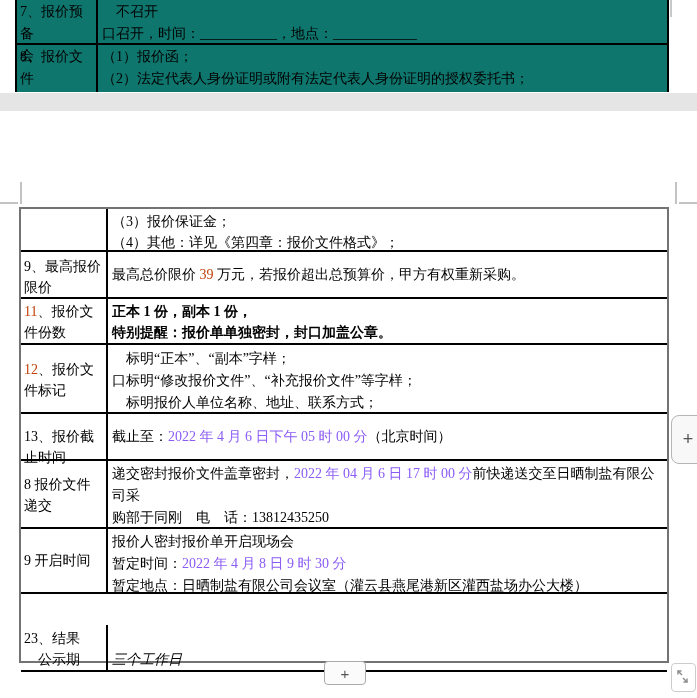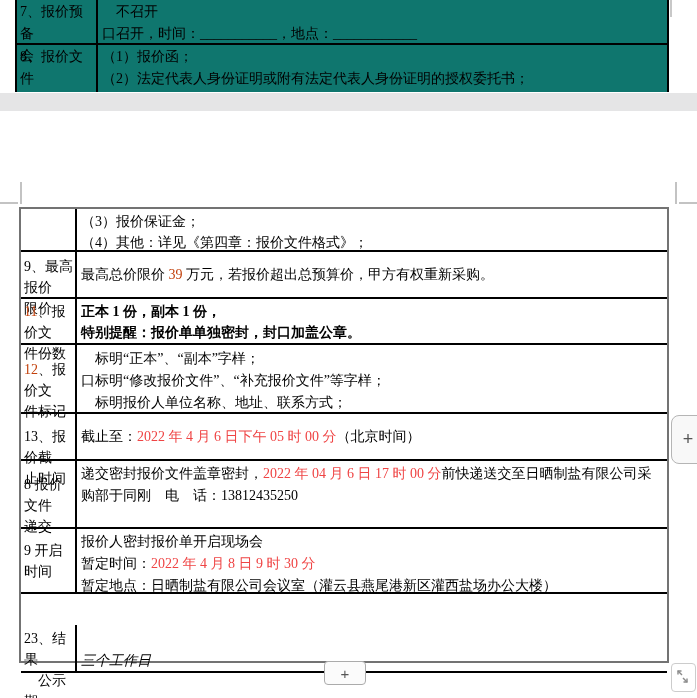--- a/index.html
+++ b/index.html
@@ -26,41 +26,41 @@
       border-left:2px solid #000;border-right:2px solid #000;background:#0f766e;}
   #t1 .lbl{width:81px;}
   #t1 .r1{height:45px;border-bottom:2px solid #000;}
   #t1 .r2{height:47px;}
   #t1 .lbl,#t1 .cnt{padding-top:1px;line-height:22px;}
 
   #t2{left:19px;top:207px;width:650px;height:456px;box-sizing:border-box;
       border:2px solid #737373;background:#fff;display:flex;flex-direction:column;}
   #t2 .row{border-bottom:2px solid #000;}
   #t2 .row:last-child{border-bottom:none;}
-  #t2 .lbl{width:56px;}
+  #t2 .lbl{width:87px;}
   .rA{height:43px;} .rB{height:47px;} .rC{height:46px;} .rD{height:69px;}
   .rE{height:47px;} .rF{height:68px;} .rG{height:65px;} .rH{height:48px;margin-top:31px;}
   .rI{flex:1;}
   .rA .cnt{padding-top:2px;}
   .rB .lbl{padding-top:4px;}
   .rB .cnt{display:flex;align-items:center;}
   .rC .lbl,.rC .cnt{padding-top:2px;}
   .rD .lbl{padding-top:14px;}
   .rD .cnt{padding-top:3px;line-height:22px;}
   .rE .lbl{padding-top:12px;}
   .rE .cnt{display:flex;align-items:center;}
   .rF .lbl{padding-top:13px;}
   .rF .cnt{padding-top:2px;line-height:22px;}
   .rG .lbl{display:flex;align-items:center;}
   .rG .cnt{padding-top:2px;line-height:22px;}
   .rH .lbl{padding-top:3px;}
   .rH .cnt{display:flex;align-items:flex-end;font-style:italic;}
 
   .b{font-weight:bold;}
-  .red{color:#ef4444;}
+  .red{color:#8b5cf6;}
   .num{color:#c2410c;}
 
   
   .plus-btn{
     position:absolute;display:flex;align-items:center;justify-content:center;
     background:#f8f8f8;border:1.5px solid #b5b5b5;color:#555;
     font-family:"Liberation Sans","DejaVu Sans",sans-serif;cursor:pointer;
   }
   #plus-right{left:671px;top:415px;width:32px;height:47px;border-radius:8px;font-size:18px;}
   #plus-bottom{left:324px;top:661px;width:40px;height:22px;border-radius:4px;font-size:15px;background:#fbfbfb;border:1px solid #ababab;}

